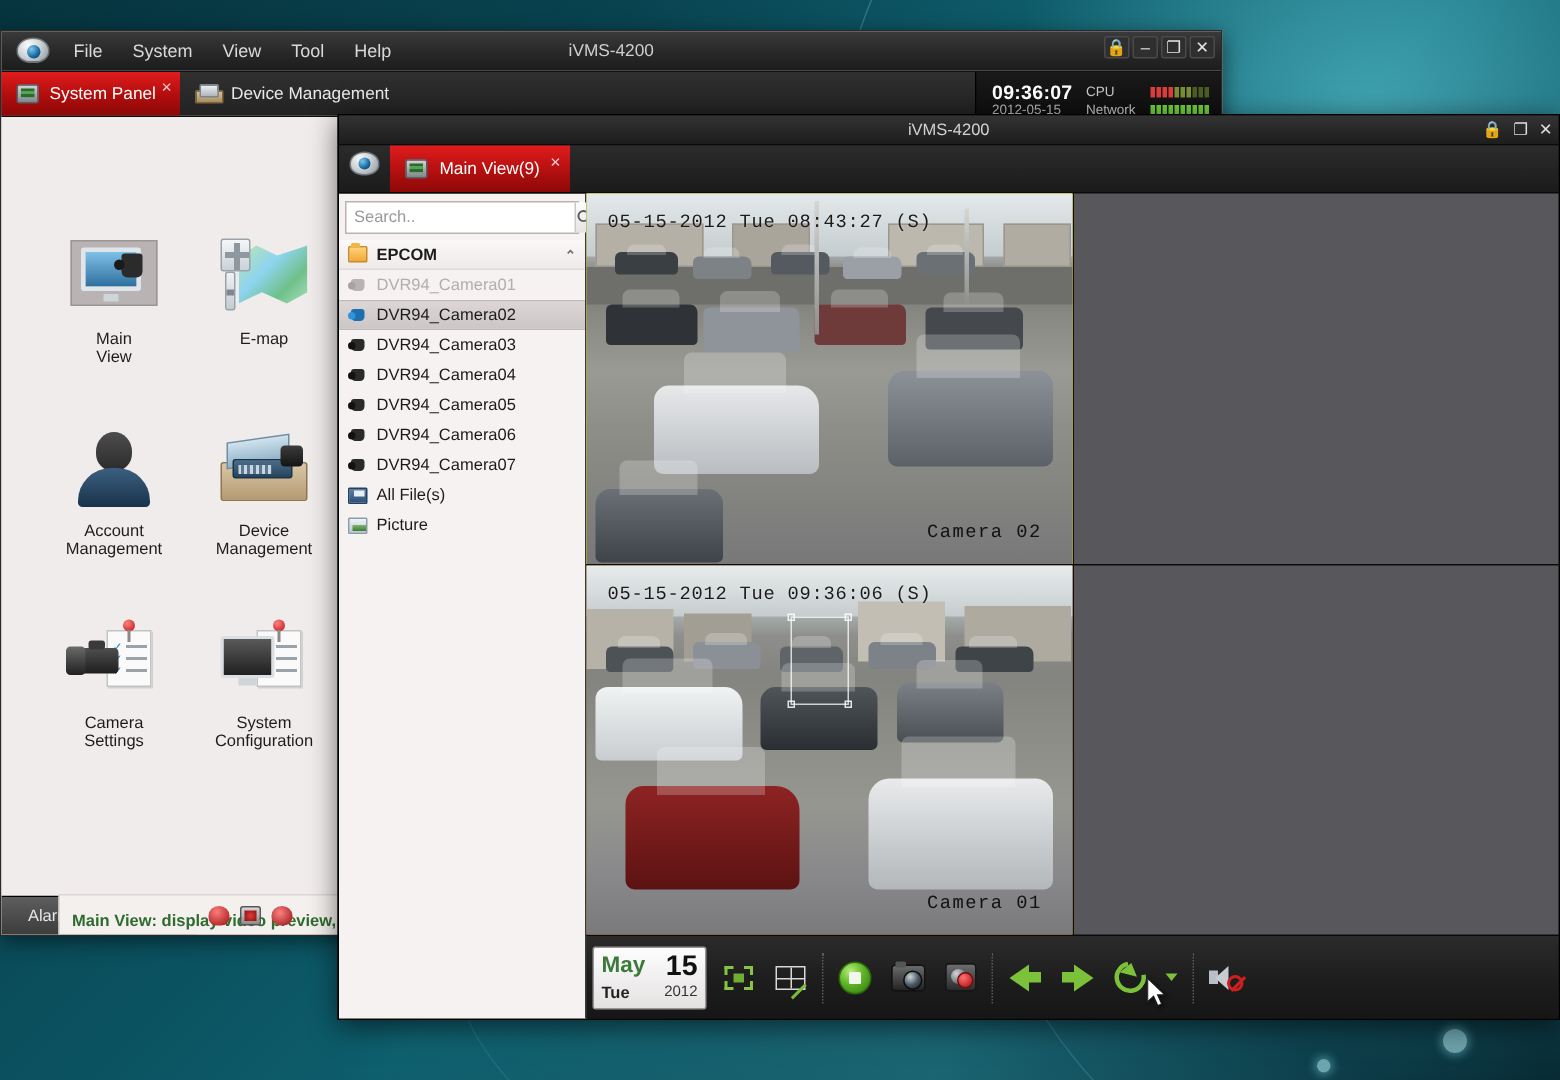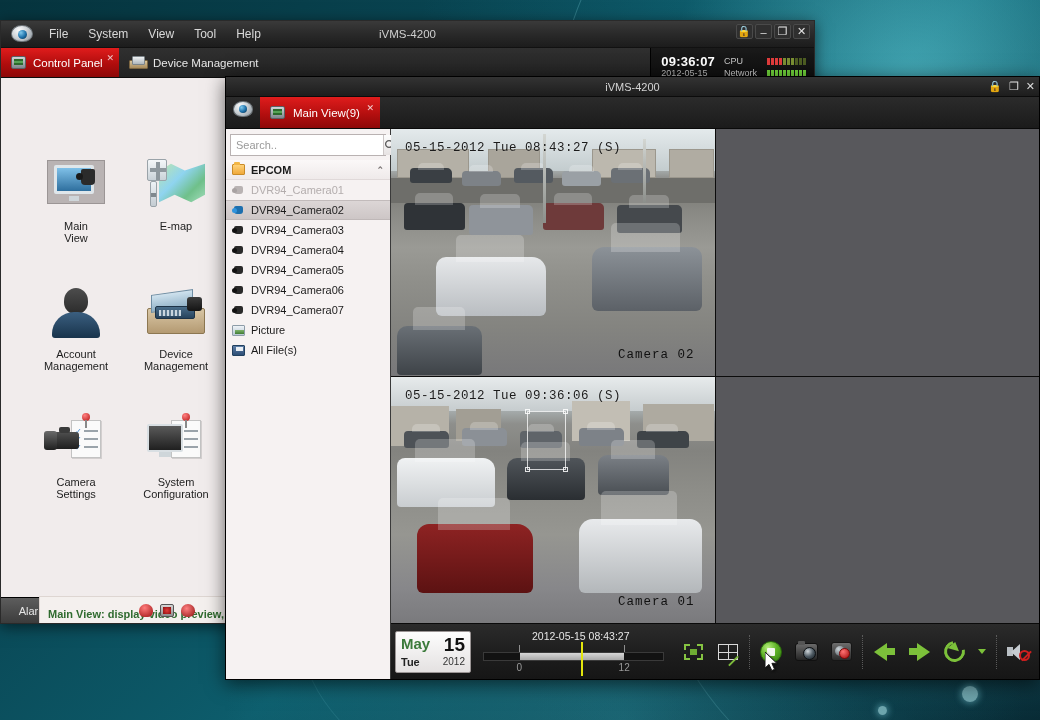--- a/index.html
+++ b/index.html
@@ -466,21 +466,21 @@
       <div class="wb">🔒</div>
       <div class="wb">–</div>
       <div class="wb">❐</div>
       <div class="wb close">✕</div>
     </div>
   </div>
 
   <div class="tabstrip">
     <div class="tab active">
       <span class="ico-panel"></span>
-      <span>Control Panel</span>
+      <span>System Panel</span>
       <span class="tclose">✕</span>
     </div>
     <div class="tab">
       <span class="ico-drawer"></span>
       <span>Device Management</span>
     </div>
 
     <div class="clockbar">
       <div>
         <div class="clk-time">09:36:07</div>
@@ -718,26 +718,26 @@
             <span>DVR94_Camera06</span>
           </div>
           <div class="tnode">
             <span class="ico-cam ">
               <span class="cb"></span>
               <span class="cl"></span>
             </span>
             <span>DVR94_Camera07</span>
           </div>
           <div class="tnode">
+            <span class="ico-disk"></span>
+            <span>All File(s)</span>
+          </div>
+          <div class="tnode">
             <span class="ico-pic"></span>
             <span>Picture</span>
-          </div>
-          <div class="tnode">
-            <span class="ico-disk"></span>
-            <span>All File(s)</span>
           </div>
         </div>
     </div>
 
     <div class="video-area">
       <div class="vgrid">
 
         <div class="vcell active">
           <div class="scene1">
             <div class="sky"></div>
@@ -799,31 +799,20 @@
       </div>
 
       <div class="playbar">
         <div class="datebox">
           <div class="db-mon">May</div>
           <div class="db-day">15</div>
           <div class="db-dow">Tue</div>
           <div class="db-year">2012</div>
         </div>
 
-        <div class="timeline-wrap">
-          <div class="tl-label" id="tl-label" style="left: 54%;">2012-05-15 08:43:27</div>
-          <div class="tl-track">
-            <div class="tl-rec" id="tl-rec" style="left: 20%; width: 58%;"></div>
-          </div>
-          <div class="tl-tick" id="tick0" style="left: 20%;"></div>
-          <div class="tl-tick" id="tick1" style="left: 78%;"></div>
-          <div class="tl-ticklabel" id="ticklbl0" style="left: 20%;">0</div>
-          <div class="tl-ticklabel" id="ticklbl1" style="left: 78%;">12</div>
-          <div class="tl-playhead" id="tl-playhead" style="left: 54%;"></div>
-        </div>
 
         <div class="ctrlgroup">
           <div class="cbtn">
             <span class="ic-fullscreen">
                 <i></i>
                 <i></i>
                 <i></i>
                 <i></i>
               </span>
           </div>

